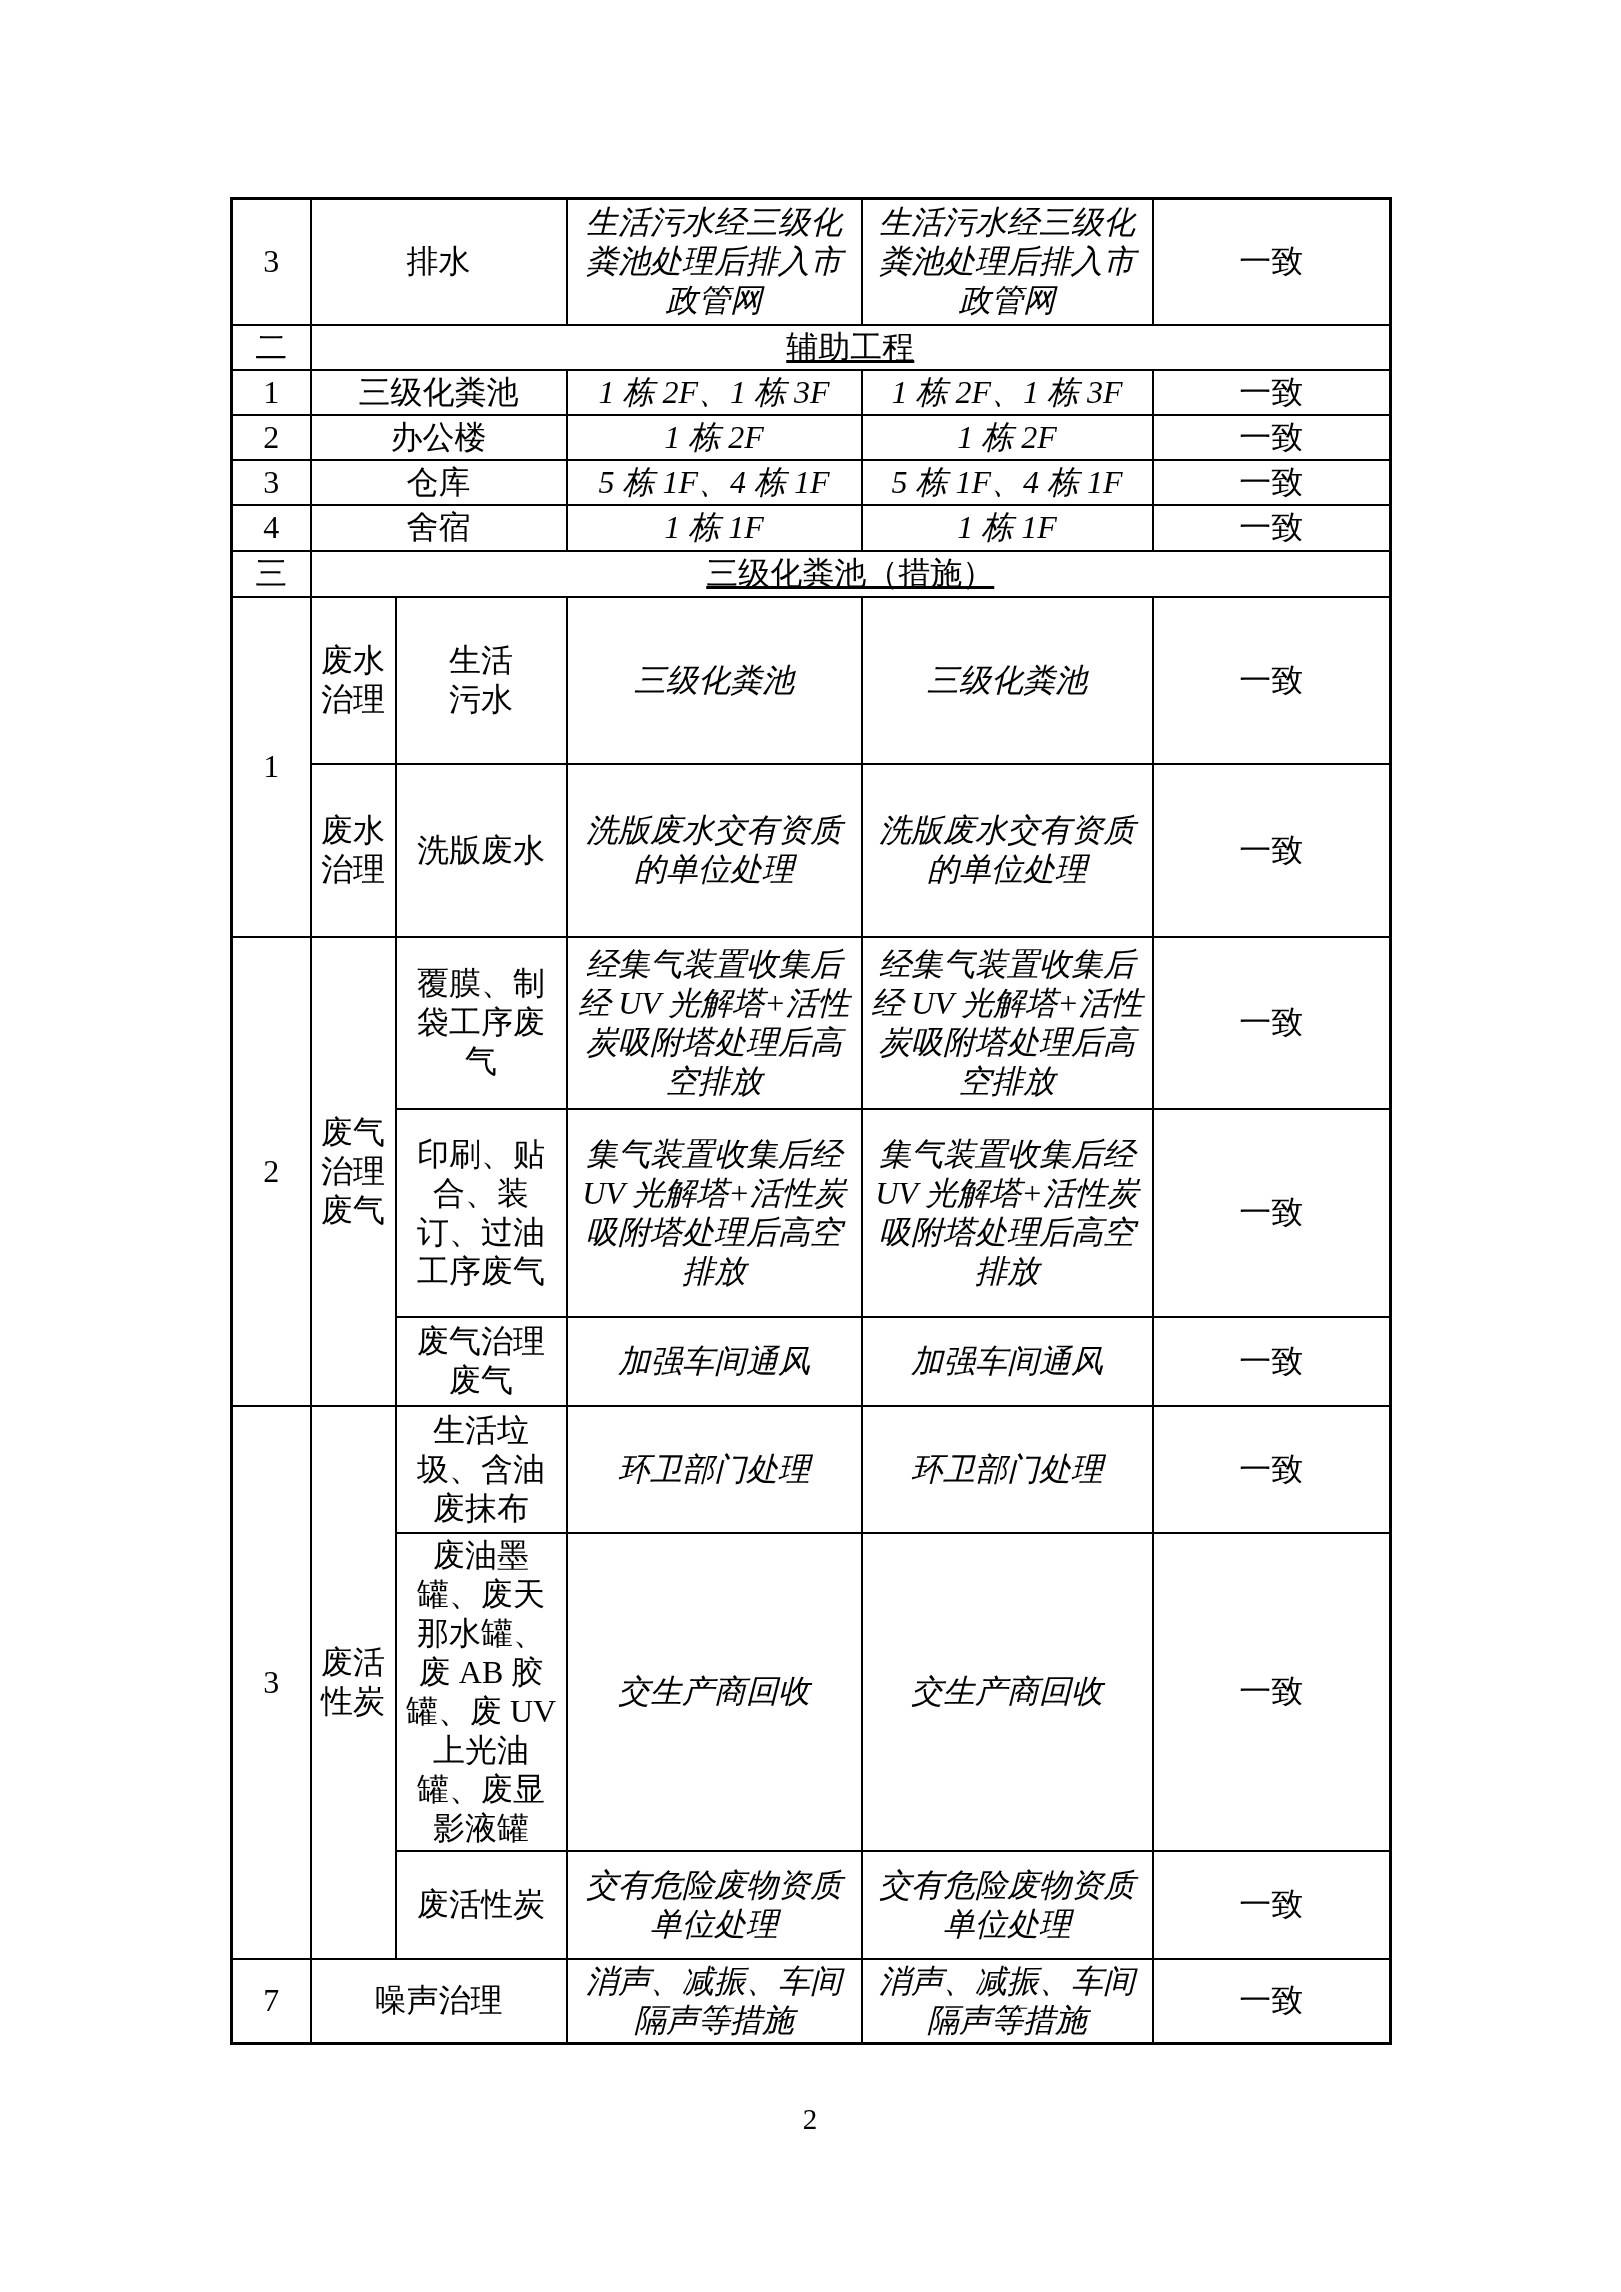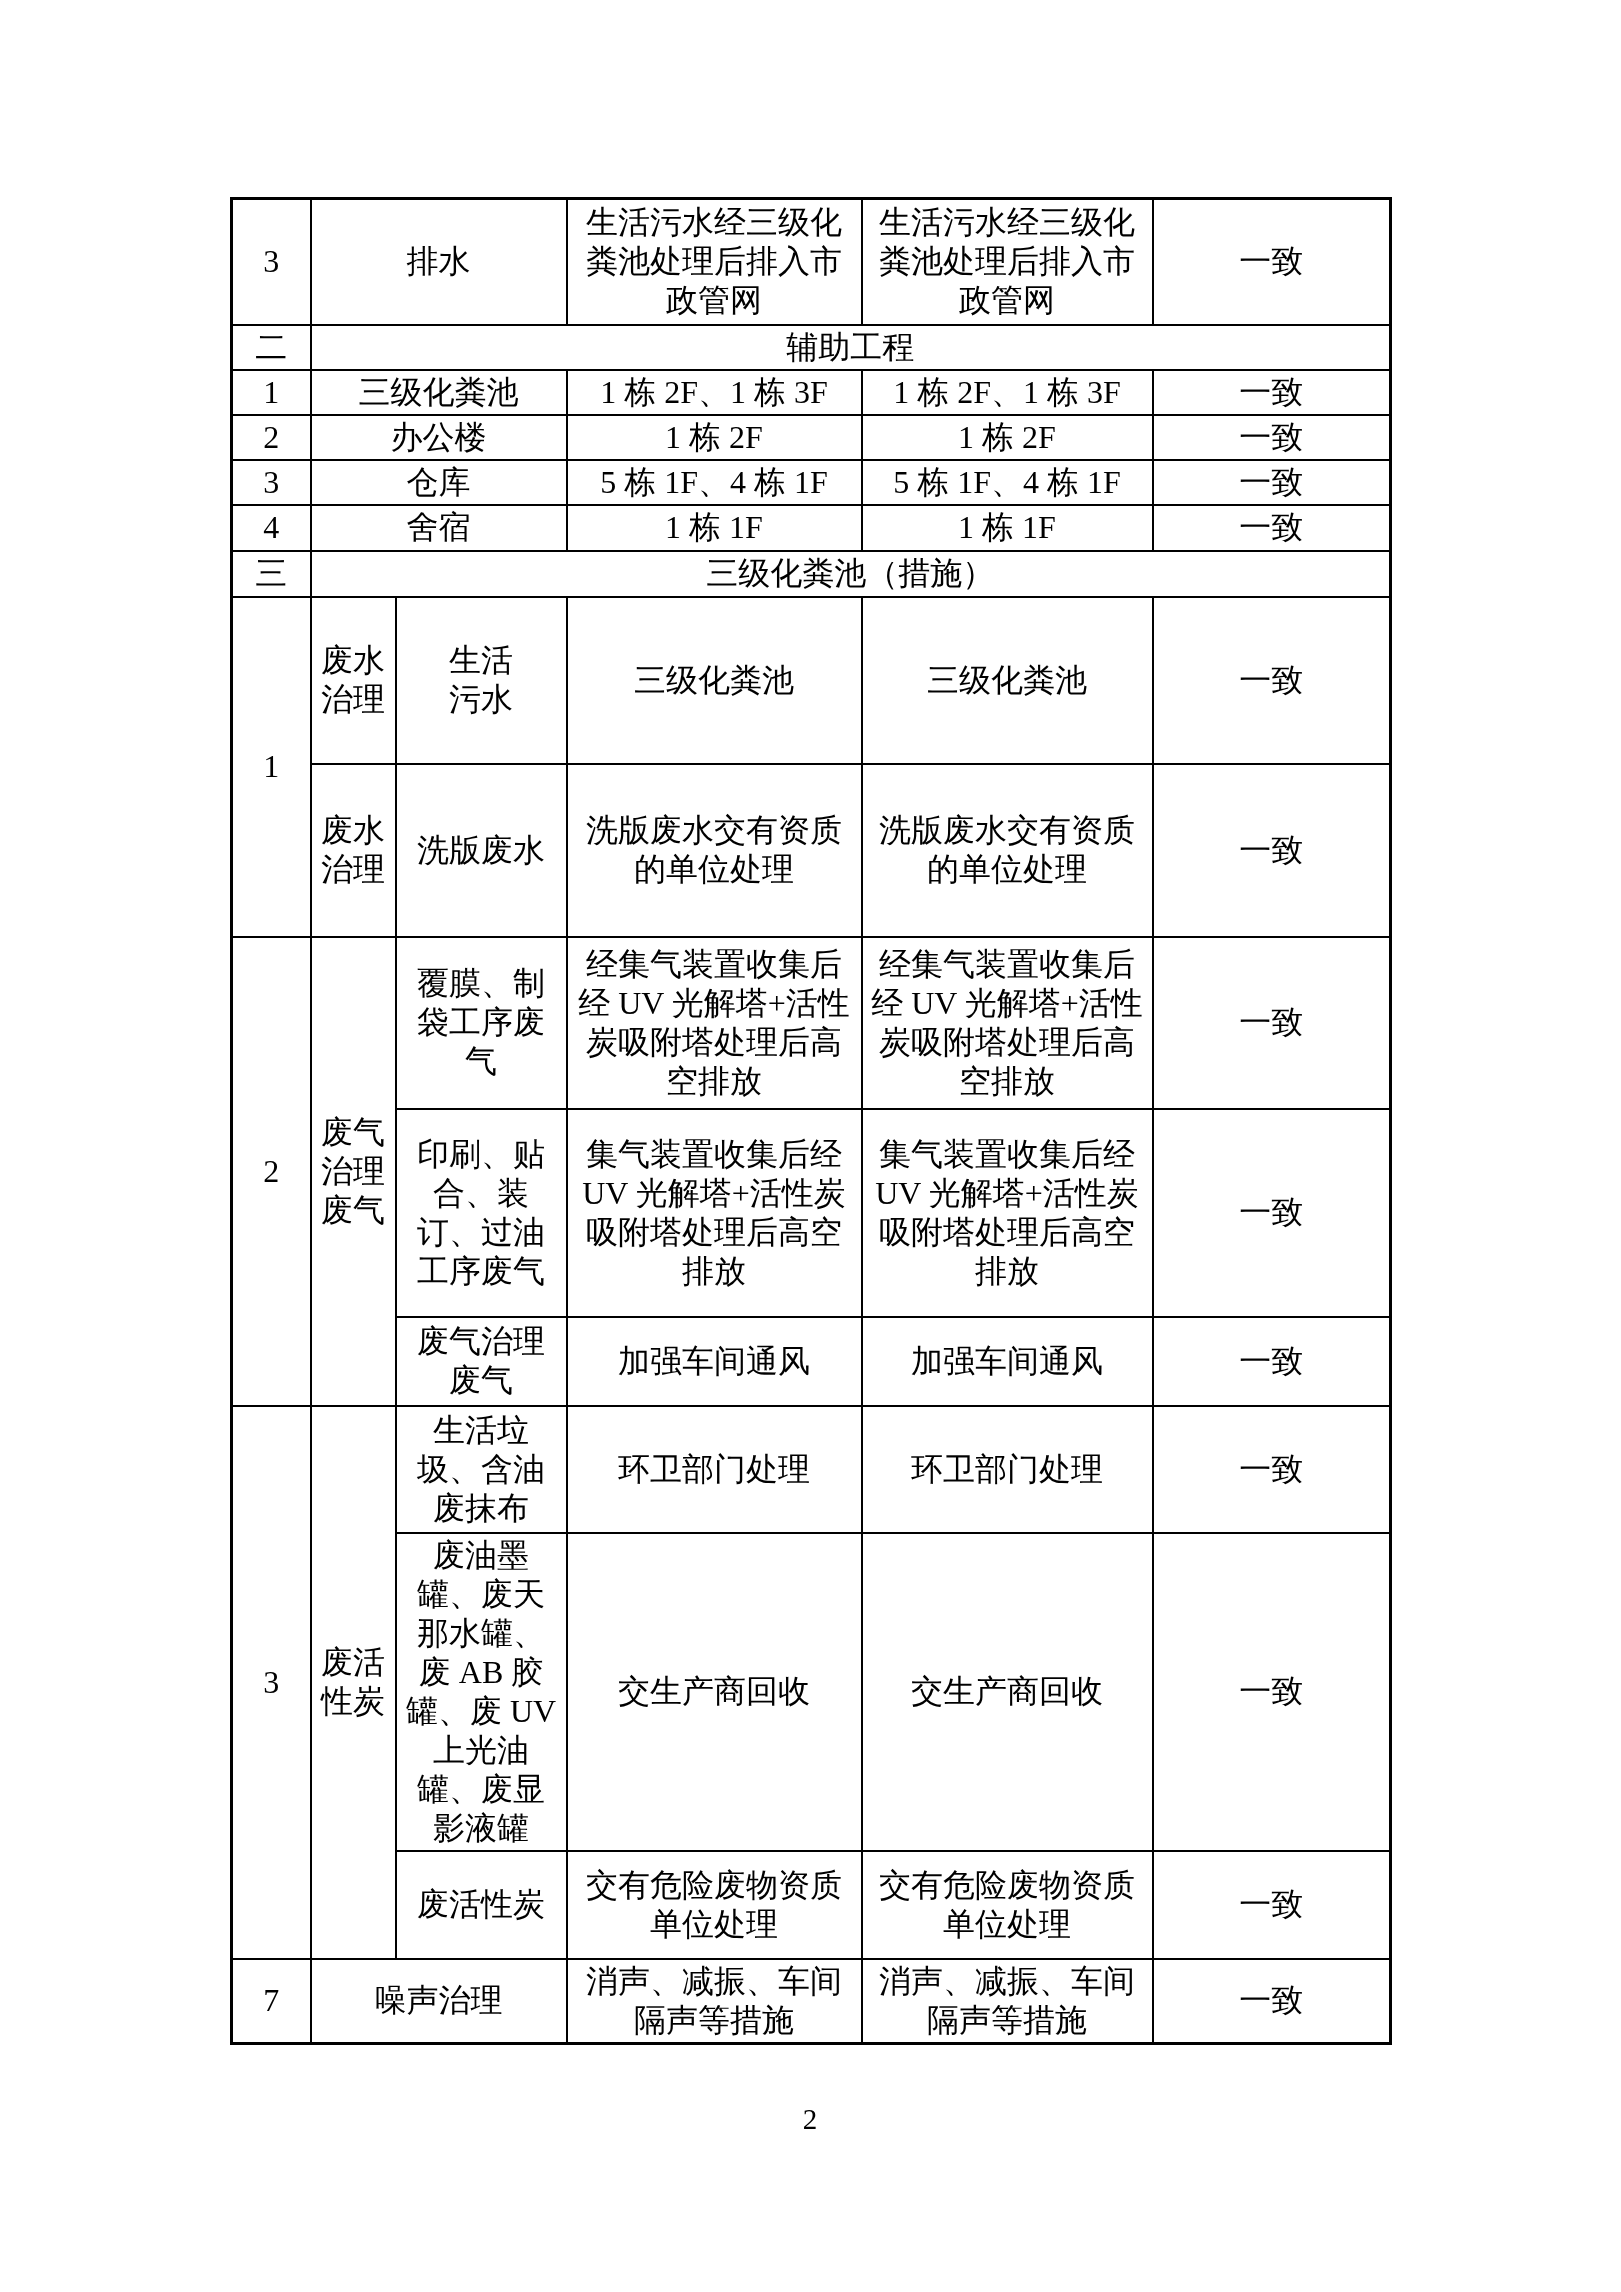--- a/index.html
+++ b/index.html
@@ -32,31 +32,33 @@
     font-size: 32px;
     line-height: 39px;
     padding: 2px 7.8px;
     overflow: hidden;
   }
   td.num-cell {
     padding: 2px 3.9px;
   }
   td.section-title-cell {
     padding: 2px 9.8px;
+    text-decoration: underline;
   }
   td.category-cell {
     
     padding: 2px 21.6px;
   }
   td.item-cell {
     padding: 2px 11.8px;
     white-space: pre-line;
   }
   td.content-cell {
     padding: 2px 13.7px;
+    font-style: italic;
   }
   td.result-cell {
     padding: 2px 9.8px;
   }
   .page-number {
     position: absolute;
     left: 230px;
     width: 1160px;
     top: 2102px;
     text-align: center;

